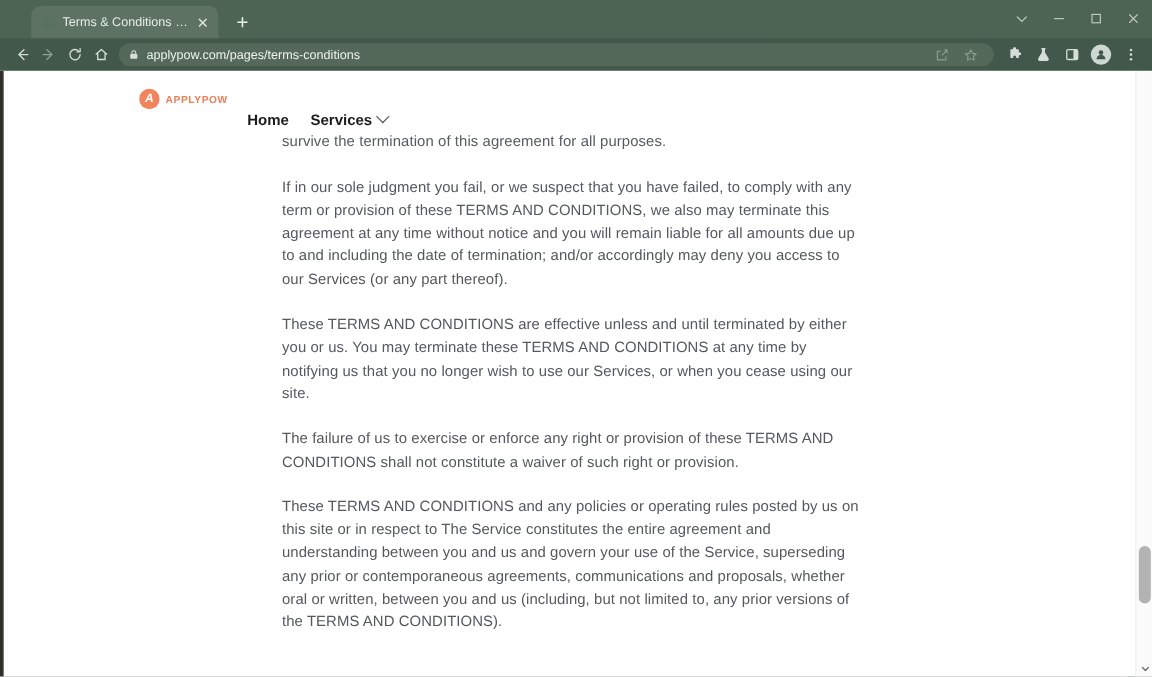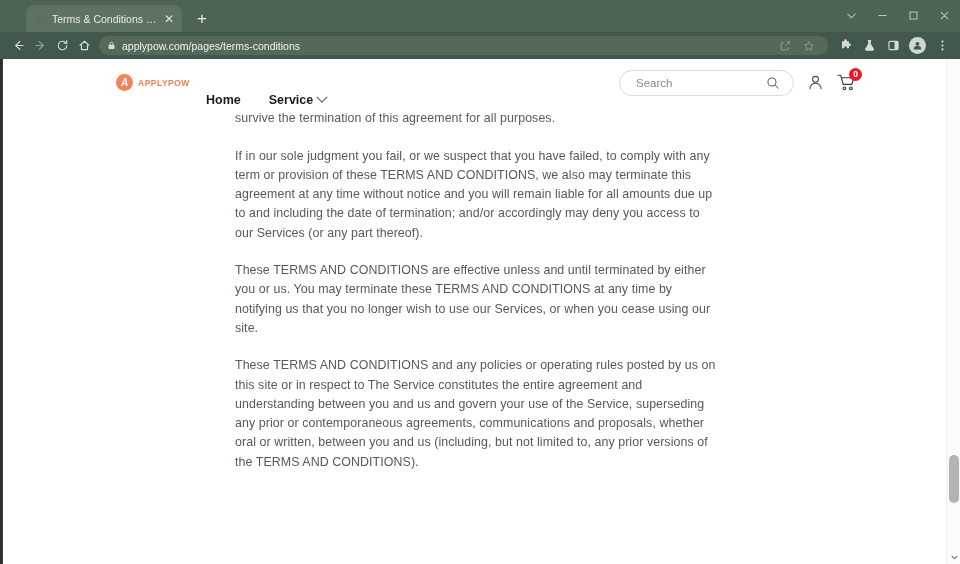--- a/index.html
+++ b/index.html
@@ -201,21 +201,21 @@
     font-weight: bold;
     letter-spacing: .5px;
     color: #ee7f55;
   }
 
   .nav {
     position: absolute;
     left: 203px;
     display: flex;
     align-items: center;
-    gap: 28px;
+    gap: 18px;
     margin-top: 35px;
   }
   .nav-link {
     font-size: 12.5px;
     font-weight: bold;
     color: #1c1c1c;
     white-space: nowrap;
   }
   .nav-item { display: flex; align-items: center; gap: 5px; }
   .chev {
@@ -456,61 +456,33 @@
       <div class="brand">
         <span class="brand-mark">A</span>
         <span class="brand-name">APPLYPOW</span>
       </div>
 
       <div class="nav">
         <div class="nav-item">
           <span class="nav-link">Home</span>
         </div>
         <div class="nav-item">
-          <span class="nav-link">Service</span>
+          <span class="nav-link">Services</span>
           <span class="chev"></span>
         </div>
       </div>
 
-      <div class="header-right">
-        <div class="searchbox">
-          <input type="text" placeholder="Search" style="">
-          <span class="icon-btn" style="width:18px;height:18px;">
-            <svg width="14" height="14" viewBox="0 0 16 16">
-                <circle cx="6.8" cy="6.8" r="4.6" stroke="#5c5c5c" stroke-width="1.15" fill="none"></circle>
-                <path d="M10.3 10.3L14 14" stroke="#5c5c5c" stroke-width="1.15" stroke-linecap="round"></path>
-              </svg>
-          </span>
-        </div>
-
-        <div class="icon-btn gap">
-          <svg width="17" height="17" viewBox="0 0 18 18">
-              <circle cx="9" cy="5.6" r="3.1" stroke="#4a4a4a" stroke-width="1.15" fill="none"></circle>
-              <path d="M3.1 15.6a5.9 5.9 0 0 1 11.8 0" stroke="#4a4a4a" stroke-width="1.15" fill="none" stroke-linecap="round"></path>
-            </svg>
-        </div>
-
-        <div class="cart-wrap">
-          <span class="icon-btn" style="width:28px;height:26px;">
-            <svg width="20" height="19" viewBox="0 0 22 20">
-                <path d="M1 2h3.1l2.6 10.1h9.6l2.3-7.3H5.6" stroke="#3d3d3d" stroke-width="1.3" fill="none" stroke-linecap="round" stroke-linejoin="round"></path>
-                <circle cx="8.2" cy="16.4" r="1.5" stroke="#3d3d3d" stroke-width="1.25" fill="none"></circle>
-                <circle cx="15.3" cy="16.4" r="1.5" stroke="#3d3d3d" stroke-width="1.25" fill="none"></circle>
-              </svg>
-          </span>
-          <span class="cart-badge">0</span>
-        </div>
-      </div>
     </div>
 
     <div class="article">
       <div class="article-inner">
         <p class="para clip">The obligations and liabilities of the parties incurred prior to the termination date shall survive the termination of this agreement for all purposes.</p>
         <p class="para">If in our sole judgment you fail, or we suspect that you have failed, to comply with any term or provision of these TERMS AND CONDITIONS, we also may terminate this agreement at any time without notice and you will remain liable for all amounts due up to and including the date of termination; and/or accordingly may deny you access to our Services (or any part thereof).</p>
         <p class="para">These TERMS AND CONDITIONS are effective unless and until terminated by either you or us. You may terminate these TERMS AND CONDITIONS at any time by notifying us that you no longer wish to use our Services, or when you cease using our site.</p>
+        <p class="para">The failure of us to exercise or enforce any right or provision of these TERMS AND CONDITIONS shall not constitute a waiver of such right or provision.</p>
         <p class="para">These TERMS AND CONDITIONS and any policies or operating rules posted by us on this site or in respect to The Service constitutes the entire agreement and understanding between you and us and govern your use of the Service, superseding any prior or contemporaneous agreements, communications and proposals, whether oral or written, between you and us (including, but not limited to, any prior versions of the TERMS AND CONDITIONS).</p>
 
       </div>
     </div>
 
     <div class="scrollbar">
       <div class="scroll-thumb"></div>
       <div class="scroll-arrow bottom">
         <svg width="7" height="7" viewBox="0 0 8 8">
             <path d="M1.2 2.6L4 5.4l2.8-2.8" stroke="currentColor" stroke-width="1.2" fill="none" stroke-linecap="round" stroke-linejoin="round"></path>

